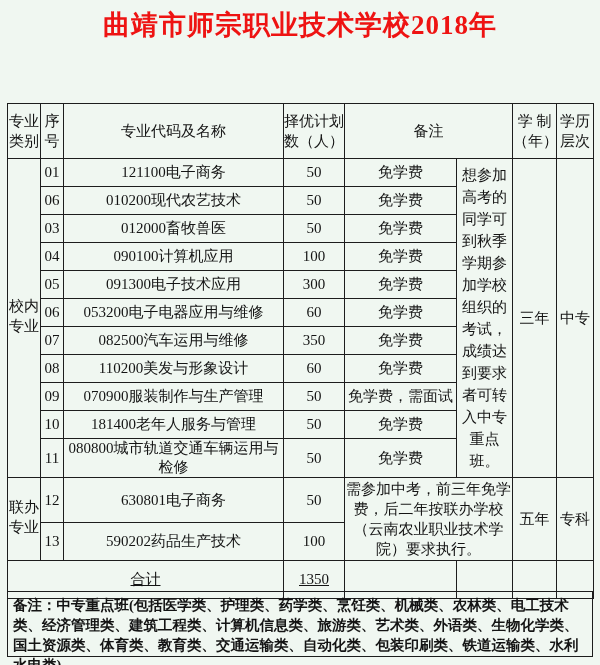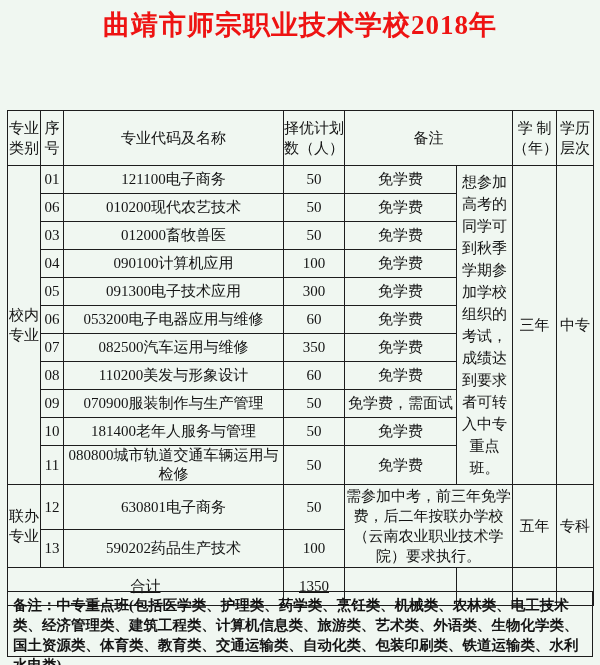--- a/index.html
+++ b/index.html
@@ -11,39 +11,39 @@
     position:relative;
     overflow:hidden;
   }
   .page{position:absolute;left:0;top:0;width:600px;height:665px;}
   .title{
     position:absolute;left:0;top:7px;width:100%;
     text-align:center;font-weight:bold;font-size:27px;line-height:36px;
     color:#ee1312;letter-spacing:1px;
   }
   table.main{
-    position:absolute;left:7px;top:110px;
+    position:absolute;left:7px;top:103px;
     width:586px;height:484px;
     border-collapse:collapse;table-layout:fixed;
     background:transparent;
   }
   table.main th,table.main td{
     border:1.5px solid #1d1d1d;
     font-size:15px;font-weight:normal;
     text-align:center;vertical-align:middle;
     padding:0;overflow:hidden;
   }
   table.main th{white-space:pre-line;line-height:20px;}
   tr.hdr{height:55px;}
   tr.r{height:28px;}
   tr.r12{height:45px;}
   tr.r13{height:38px;}
   tr.total{height:38px;text-decoration:underline;}
   td.name{text-align:left;padding-left:4px;margin-left:48px;}
-  td.cat{line-height:20px;}
+  td.cat{line-height:20px;font-family:Liberation Mono, monospace;}
   td.vnote{
     text-align:center;vertical-align:middle;
     line-height:22px;padding:0 2px;font-size:15px;
   }
   td.bignote{
     text-align:left;vertical-align:middle;
     font-size:14.5px;line-height:20px;padding:2px 4px;margin-left:48px;
   }
   td.totlabel{text-align:left;padding-left:5px;}
   .footer{

